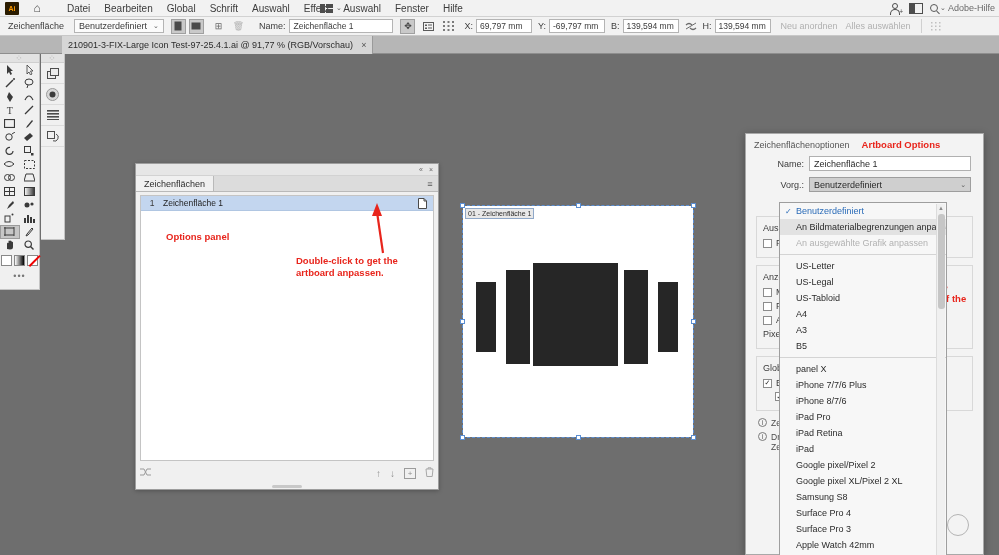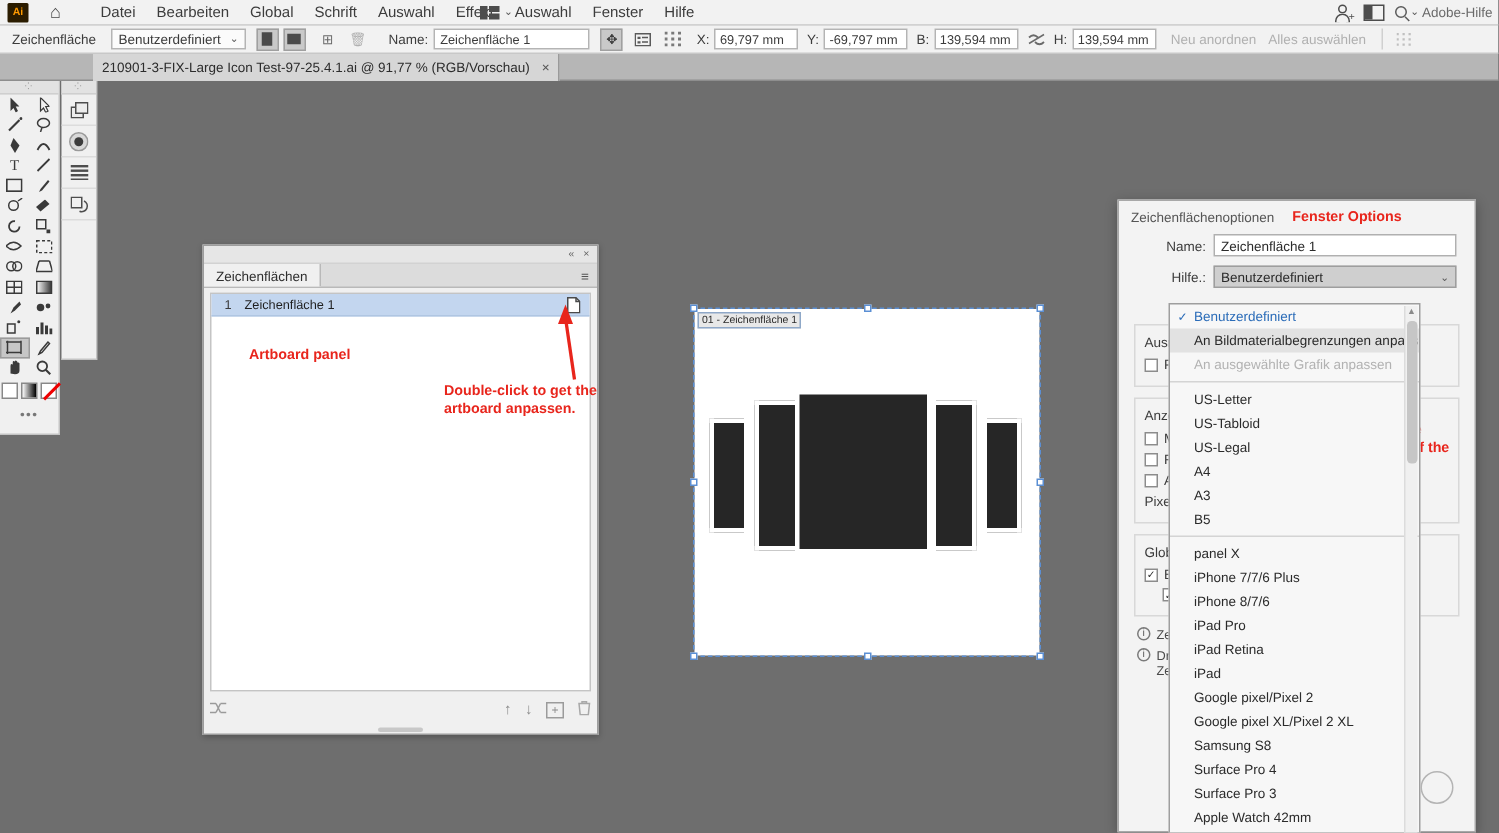--- a/index.html
+++ b/index.html
@@ -124,21 +124,21 @@
     position: absolute; left: 2px; top: 2px; background: #e8e8e8; border: 1px solid #8fa8c8;
     font-size: 7px; padding: 0 2px; color: #2b2b2b; line-height: 9px; white-space: nowrap;
   }
   .handle { position: absolute; width: 5px; height: 5px; background: #fff; border: 1px solid #5b8fd4; }
   
   #artwork { position: absolute; left: 0; right: 0; top: 55px; height: 115px; }
   .brk { position: absolute; border: 3.5px solid #ffffff; box-sizing: content-box; }
 
   
   #abpanel {
-    position: absolute; left: 135px; top: 163px; width: 264px; height: 327px;
+    position: absolute; left: 135px; top: 163px; width: 304px; height: 327px;
     background: #f0f0f0; border: 1px solid #9d9d9d; box-shadow: 0 1px 4px rgba(0,0,0,.25);
   }
   #abp-titlebar { height: 12px; background: #e6e6e6; border-bottom: 1px solid #d2d2d2;
     display: flex; align-items: center; justify-content: flex-end; gap: 6px; padding-right: 5px;
     font-size: 7px; color: #666; }
   #abp-tabrow { height: 16px; background: #dcdcdc; border-bottom: 1px solid #b9b9b9;
     display: flex; align-items: stretch; }
   #abp-tab { background: #f0f0f0; border-right: 1px solid #b9b9b9; padding: 0 8px;
     display: flex; align-items: center; font-size: 9px; color: #2e2e2e; }
   #abp-menu { margin-left: auto; width: 16px; display: flex; align-items: center; justify-content: center; color: #555; font-size: 9px; }
@@ -623,43 +623,43 @@
       <span class="fbtn">
         <svg width="9" height="10">
             <path d="M1 2 H8 L7.2 9.5 H1.8 Z M3 2 V0.8 H6 V2" fill="none" stroke="#a8a8a8"></path>
           </svg>
       </span>
     </span>
   </div>
   <div id="abp-resize"></div>
 </div>
 
-<div class="anno" style="left:166px;top:231px;">Artboard panel</div>
+<div class="anno" style="left:166px;top:231px;">Options panel</div>
 <div class="anno" style="left:296px;top:255px;">
   <div>Double-click to get the</div>
   <div>artboard anpassen.</div>
 </div>
 <svg class="arrow" style="left:355px;top:198px;width:40px;height:58px;">
   <line x1="28" y1="55" x2="22" y2="14" stroke="#e8251c" stroke-width="2.2"></line>
   <path d="M22 5 L27 18 L17 18 Z" fill="#e8251c"></path>
 </svg>
 
 <div id="dialog">
   <div id="dlg-title">
     <span>Zeichenflächenoptionen</span>
-    <span class="anno" style="position:static;">Fenster Options</span>
+    <span class="anno" style="position:static;">Artboard Options</span>
   </div>
 
   <div class="dlg-row">
     <span class="dlg-lbl" style="width:46px">Name:</span>
     <span class="dlg-input">Zeichenfläche 1</span>
   </div>
 
   <div class="dlg-row">
-    <span class="dlg-lbl" style="width:46px">Hilfe.:</span>
+    <span class="dlg-lbl" style="width:46px">Vorg.:</span>
     <span class="dlg-select">
       <span>Benutzerdefiniert</span>
       <span class="chev">⌄</span>
     </span>
   </div>
 
   <div class="group" style="margin-top:24px;">
     <div class="g-title">Ausrichtung</div>
     <div class="cbx-row">
       <span class="cbx"></span>
@@ -711,22 +711,22 @@
 
   <div id="dlg-okcircle"></div>
 
   <div id="dropdown">
     <div id="dd-items">
         <div class="dd-item checked" style="position: relative;">Benutzerdefiniert</div>
         <div class="dd-item hl" style="position: relative;">An Bildmaterialbegrenzungen anpassen</div>
         <div class="dd-item dis" style="position: relative;">An ausgewählte Grafik anpassen</div>
         <div class="dd-sep"></div>
         <div class="dd-item" style="position: relative;">US-Letter</div>
+        <div class="dd-item" style="position: relative;">US-Legal</div>
         <div class="dd-item" style="position: relative;">US-Tabloid</div>
-        <div class="dd-item" style="position: relative;">US-Legal</div>
         <div class="dd-item" style="position: relative;">A4</div>
         <div class="dd-item" style="position: relative;">A3</div>
         <div class="dd-item" style="position: relative;">B5</div>
         <div class="dd-sep"></div>
         <div class="dd-item" style="position: relative;">panel X</div>
         <div class="dd-item" style="position: relative;">iPhone 7/7/6 Plus</div>
         <div class="dd-item" style="position: relative;">iPhone 8/7/6</div>
         <div class="dd-item" style="position: relative;">iPad Pro</div>
         <div class="dd-item" style="position: relative;">iPad Retina</div>
         <div class="dd-item" style="position: relative;">iPad</div>

